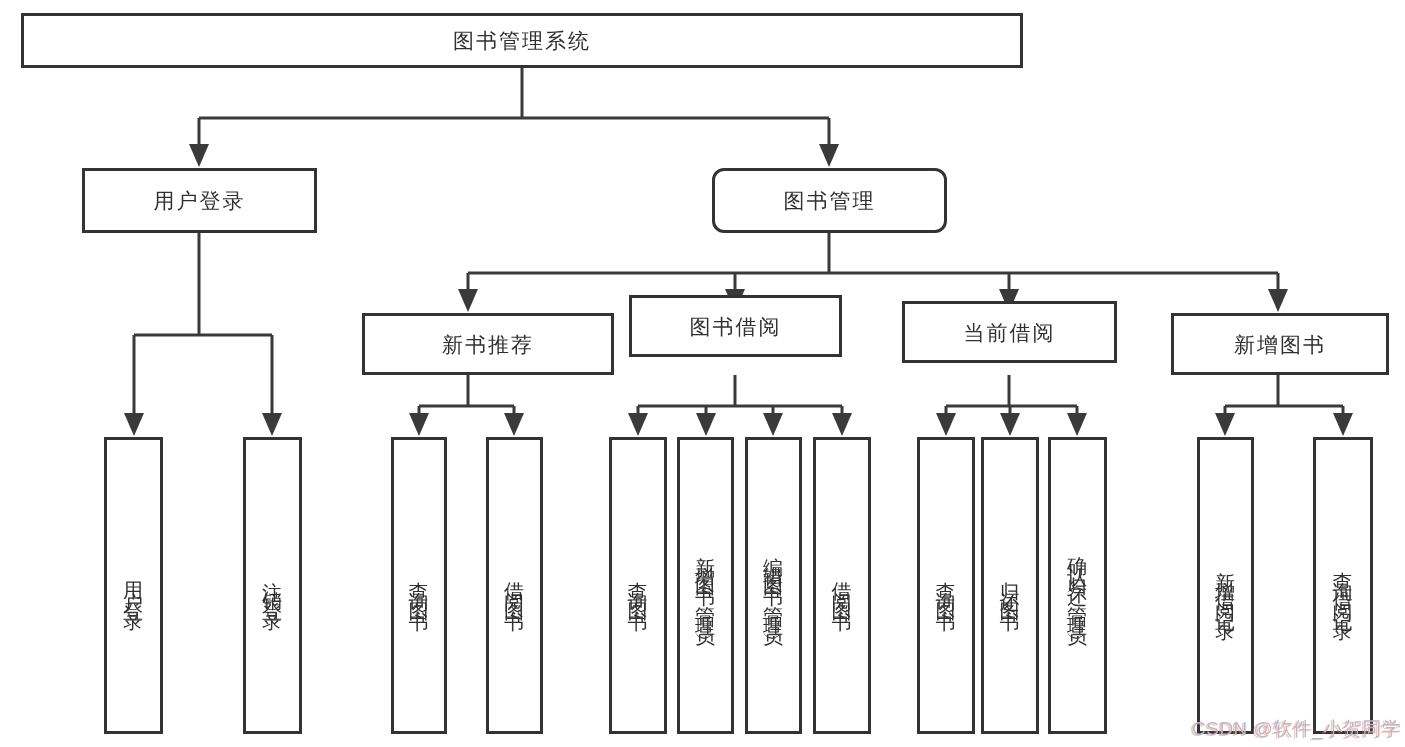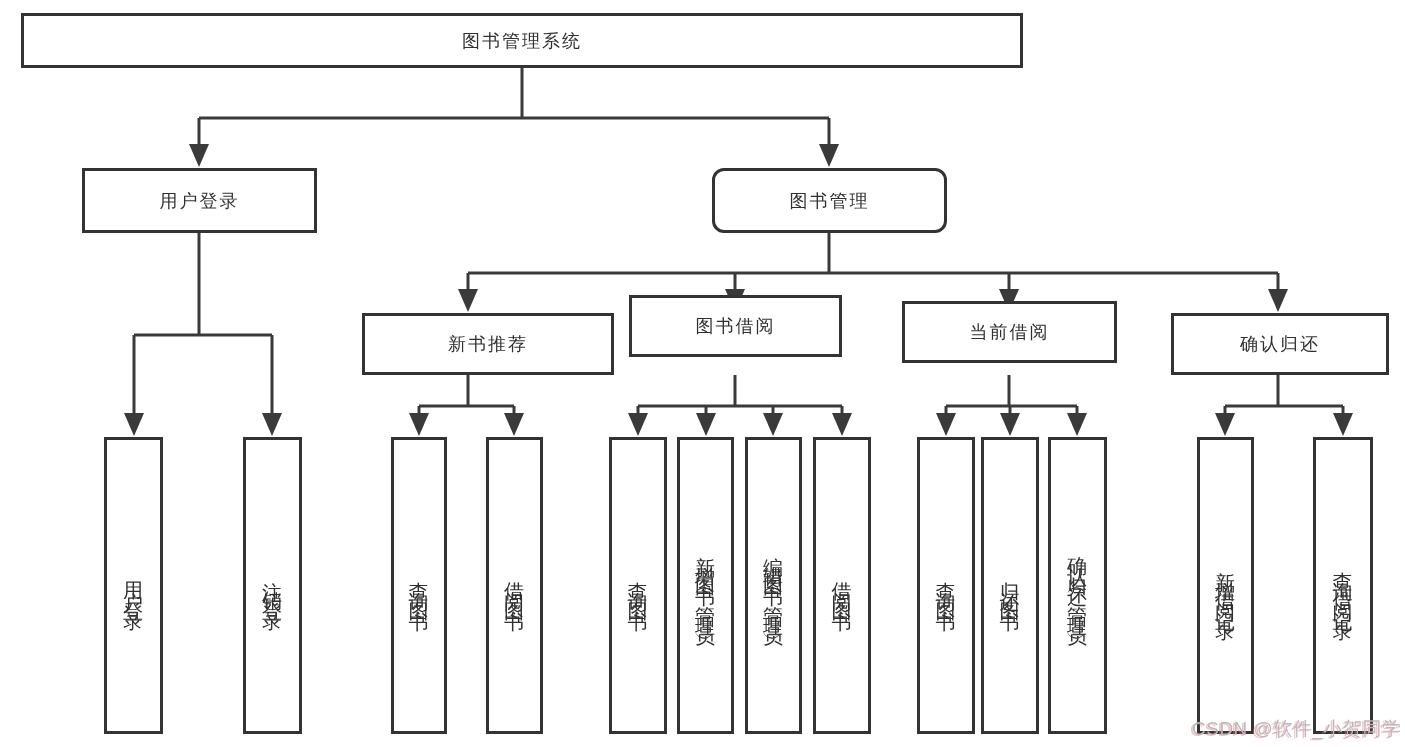--- a/index.html
+++ b/index.html
@@ -11,21 +11,21 @@
     position:relative; width:1405px; height:747px; background:var(--bg);
     font-family:"Liberation Sans","DejaVu Sans",sans-serif; overflow:hidden;
   }
   .wires{position:absolute;left:0;top:0;width:1405px;height:747px;}
   .node{
     position:absolute; box-sizing:border-box; background:#ffffff;
     border:3px solid var(--border); color:var(--text);
     display:flex; align-items:center; justify-content:center;
     text-align:center; line-height:1;
   }
-  .h-node{font-size:18px; letter-spacing:2px;}
+  .h-node{font-size:21px; letter-spacing:2px;}
   .v-node{
     writing-mode:vertical-rl; text-orientation:mixed;
     font-size:20px; letter-spacing:10px;
   }
   .root-node{left:21px; top:13px; width:1002px; height:55px;}
   .watermark{
     position:absolute; left:1178px; top:716px; width:225px;
     font-size:19px; color:var(--wm); letter-spacing:0.5px; white-space:nowrap;
     text-shadow:-2px 1px 0 rgba(235,120,120,0.45);
     margin-left:14px;
@@ -77,21 +77,21 @@
   </svg>
 
   <div class="node h-node root-node">图书管理系统</div>
 
   <div class="node h-node" style="left:82px; top:168px; width:235px; height:65px;">用户登录</div>
   <div class="node h-node" style="left:712px; top:168px; width:235px; height:65px;border-radius:12px;">图书管理</div>
 
   <div class="node h-node" style="left:362px; top:313px; width:252px; height:62px;">新书推荐</div>
   <div class="node h-node" style="left:629px; top:295px; width:213px; height:62px;">图书借阅</div>
   <div class="node h-node" style="left:902px; top:301px; width:215px; height:62px;">当前借阅</div>
-  <div class="node h-node" style="left:1171px; top:313px; width:218px; height:62px;">确认归还</div>
+  <div class="node h-node" style="left:1171px; top:313px; width:218px; height:62px;">新增图书</div>
 
   <div class="node v-node" style="left:104px; top:437px; width:59px; height:297px;">用户登录</div>
   <div class="node v-node" style="left:243px; top:437px; width:59px; height:297px;">注销登录</div>
 
   <div class="node v-node" style="left:391px; top:437px; width:56px; height:297px;">查询图书</div>
   <div class="node v-node" style="left:486px; top:437px; width:57px; height:297px;">借阅图书</div>
 
   <div class="node v-node" style="left:609px; top:437px; width:58px; height:297px;">查询图书</div>
   <div class="node v-node" style="left:677px; top:437px; width:57px; height:297px;">新增图书（管理员）</div>
   <div class="node v-node" style="left:745px; top:437px; width:57px; height:297px;">编辑图书（管理员）</div>

